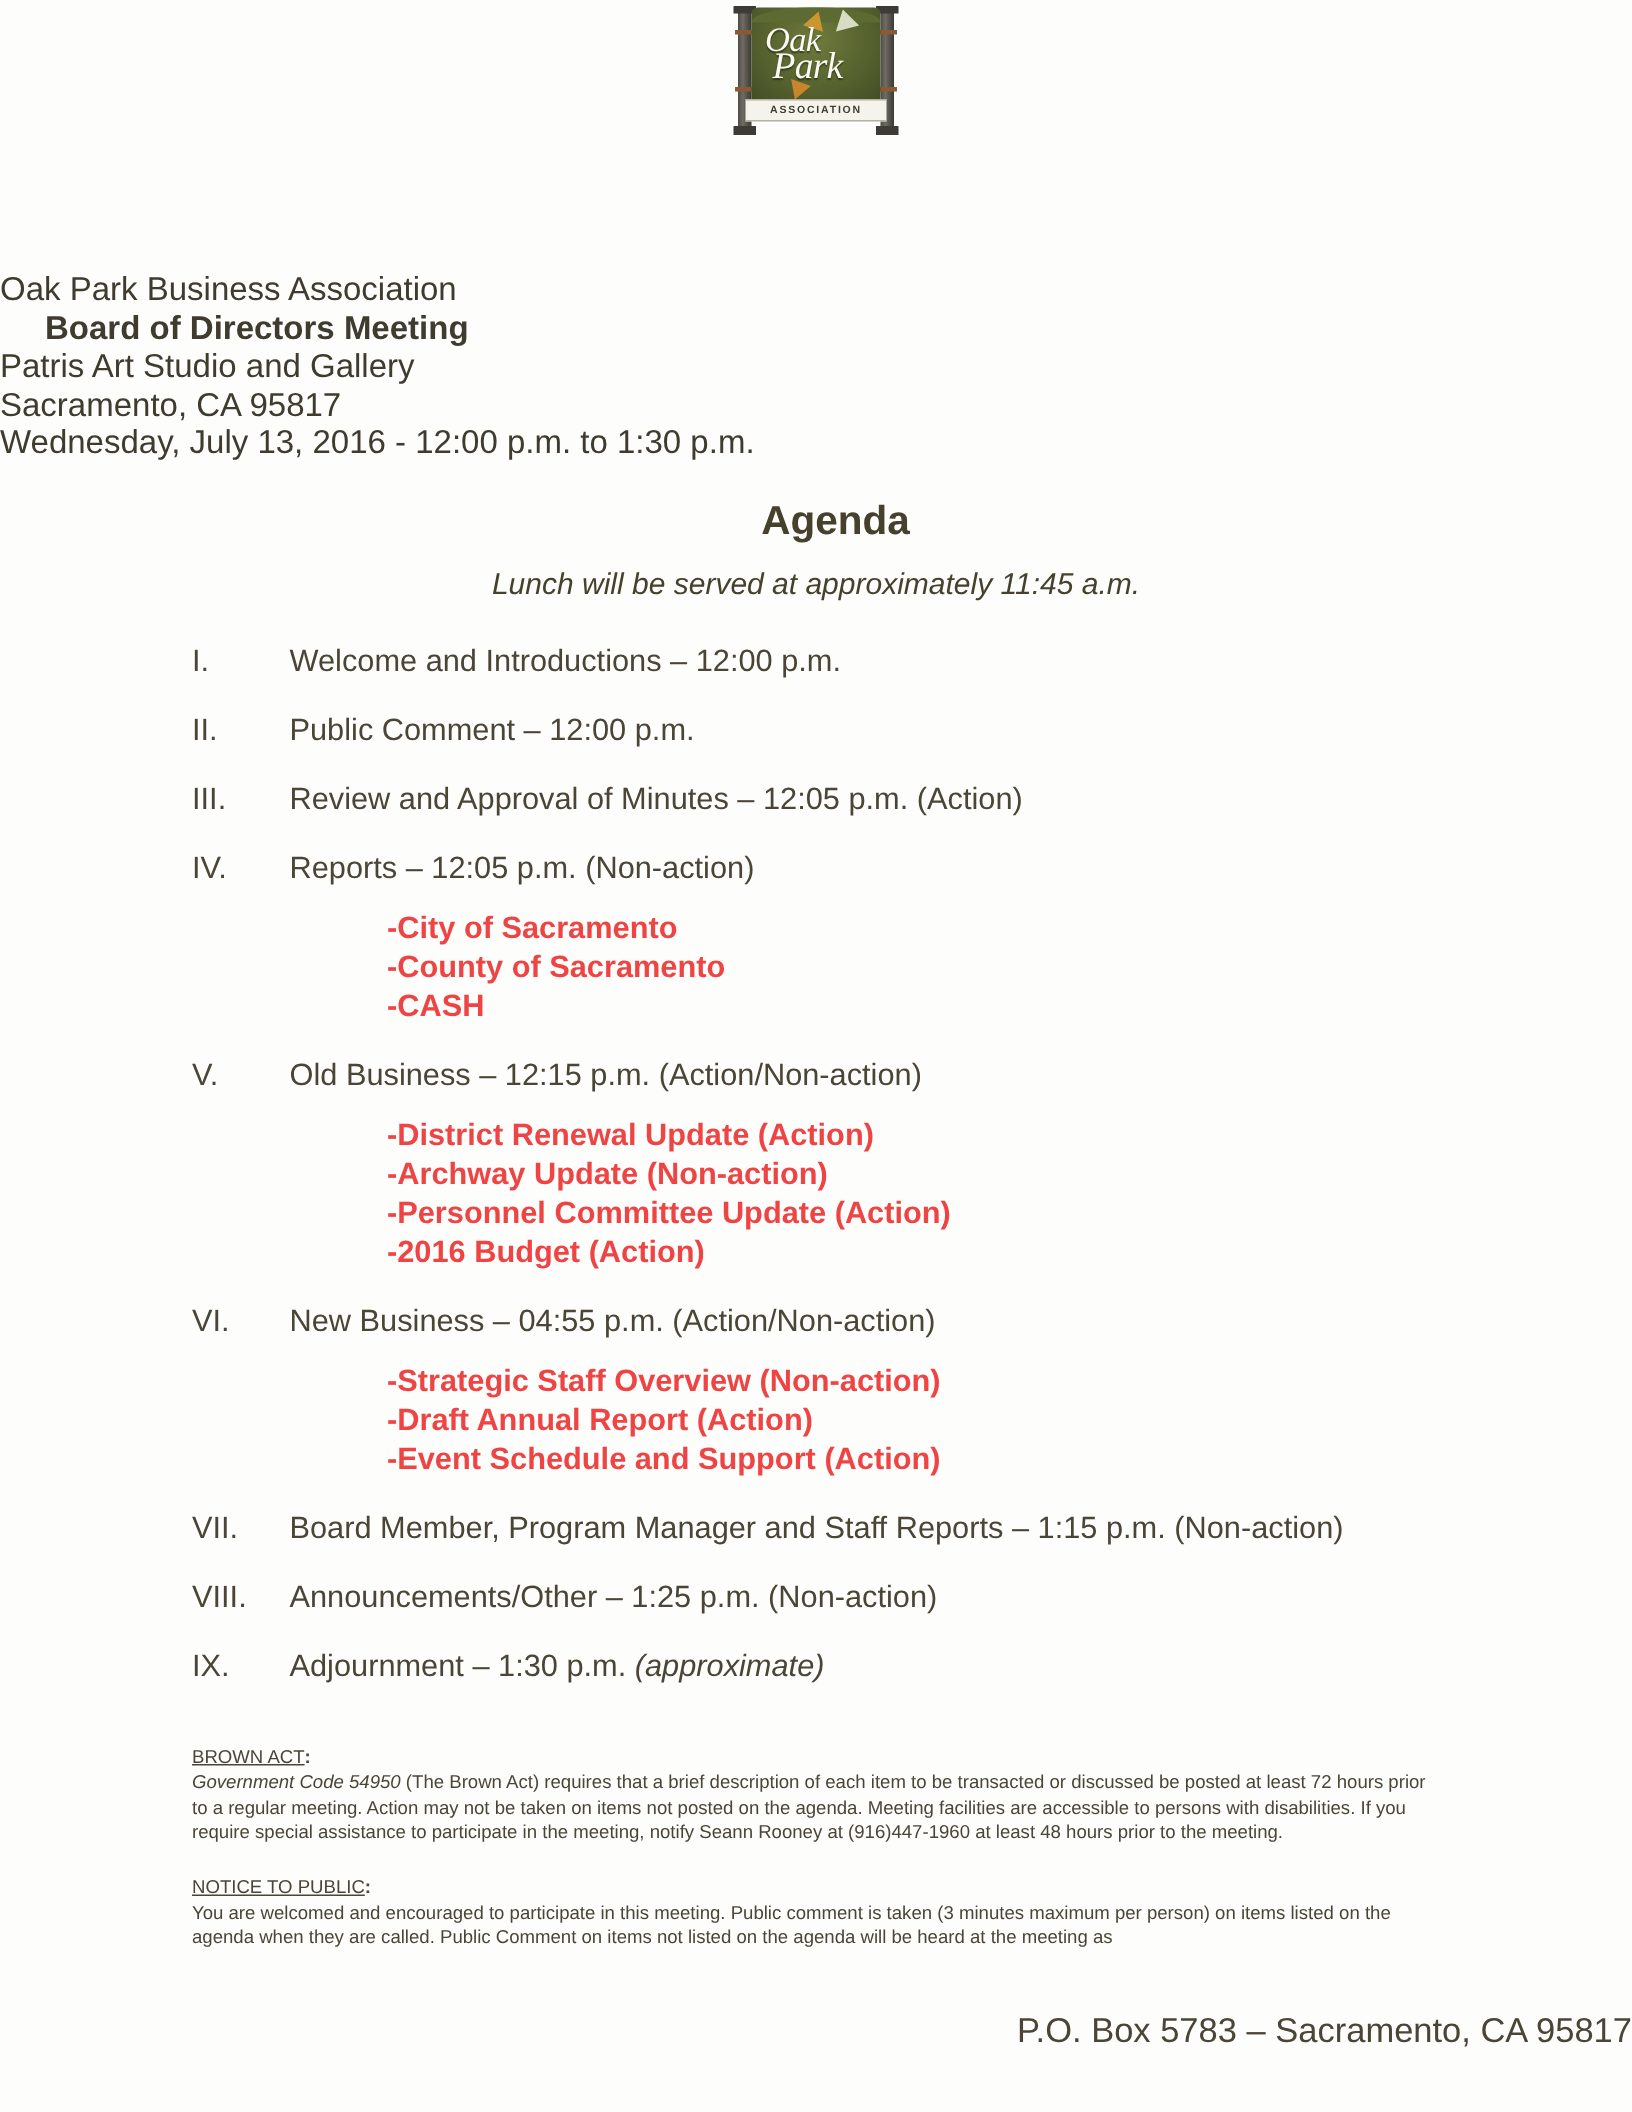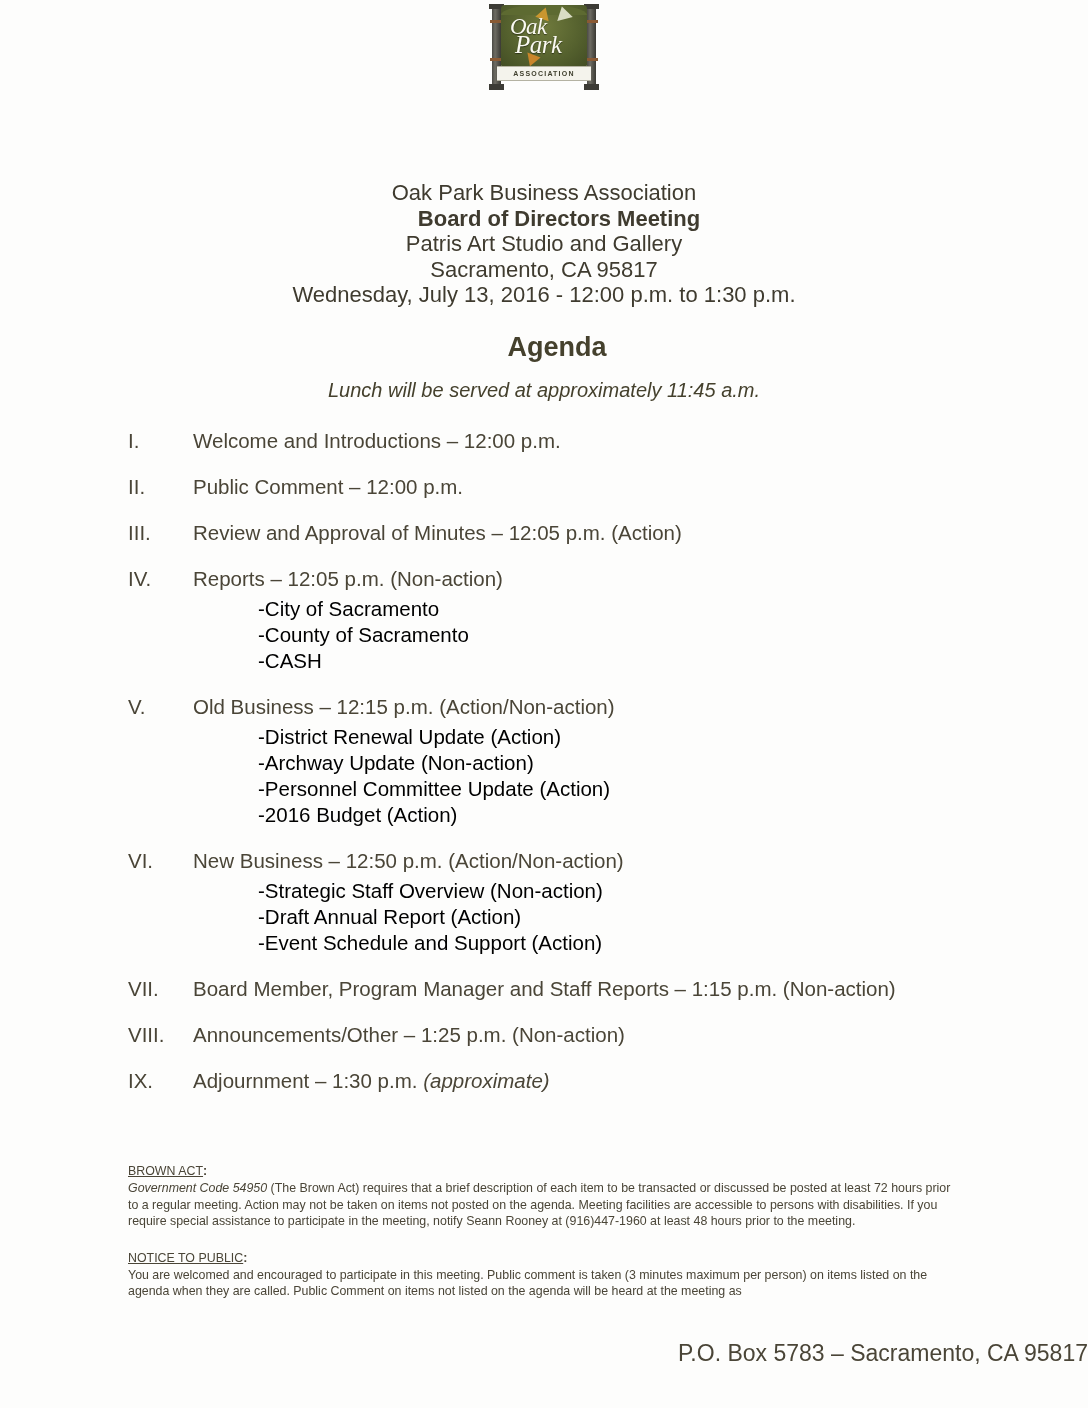--- a/index.html
+++ b/index.html
@@ -129,21 +129,21 @@
     letter-spacing: 1.2px;
     color: #40402f;
   }
 
   
   .header {
     position: absolute;
     left: 0;
     top: 180px;
     width: 1088px;
-    text-align: center;
+    text-align: left;
     font-size: 22px;
     line-height: 25.5px;
     color: #3f3b2f;
   }
   .header .bold { font-weight: bold; padding-left: 30px; }
 
   
   .agenda-title {
     position: absolute;
     left: 0;
@@ -182,25 +182,26 @@
     color: #4a4537;
     white-space: nowrap;
   }
   .item-num {
     width: 65px;
     flex: 0 0 65px;
   }
   .item-text { flex: 1 1 auto; }
   .item-text .ital { font-style: italic; }
   .subitems {
-    margin-top: 4px;
+    margin-top: 14px;
     padding-left: 130px;
     font-size: 20.5px;
     line-height: 26px;
-    color: #000000;
+    color: #ef4444;
+    font-weight: bold;
   }
   .subitem { white-space: nowrap; }
 
   
   .notices {
     position: absolute;
     left: 128px;
     top: 1163px;
     width: 830px;
     font-size: 12.4px;
@@ -309,21 +310,21 @@
         <div class="subitems">
           <div class="subitem">-District Renewal Update (Action)</div>
           <div class="subitem">-Archway Update (Non-action)</div>
           <div class="subitem">-Personnel Committee Update (Action)</div>
           <div class="subitem">-2016 Budget (Action)</div>
         </div>
       </div>
       <div class="item">
         <div class="item-row">
           <span class="item-num">VI.</span>
-          <span class="item-text"><span>New Business – 12:50 p.m. (Action/Non-action)</span></span>
+          <span class="item-text"><span>New Business – 04:55 p.m. (Action/Non-action)</span></span>
         </div>
         <div class="subitems">
           <div class="subitem">-Strategic Staff Overview (Non-action)</div>
           <div class="subitem">-Draft Annual Report (Action)</div>
           <div class="subitem">-Event Schedule and Support (Action)</div>
         </div>
       </div>
       <div class="item">
         <div class="item-row">
           <span class="item-num">VII.</span>

